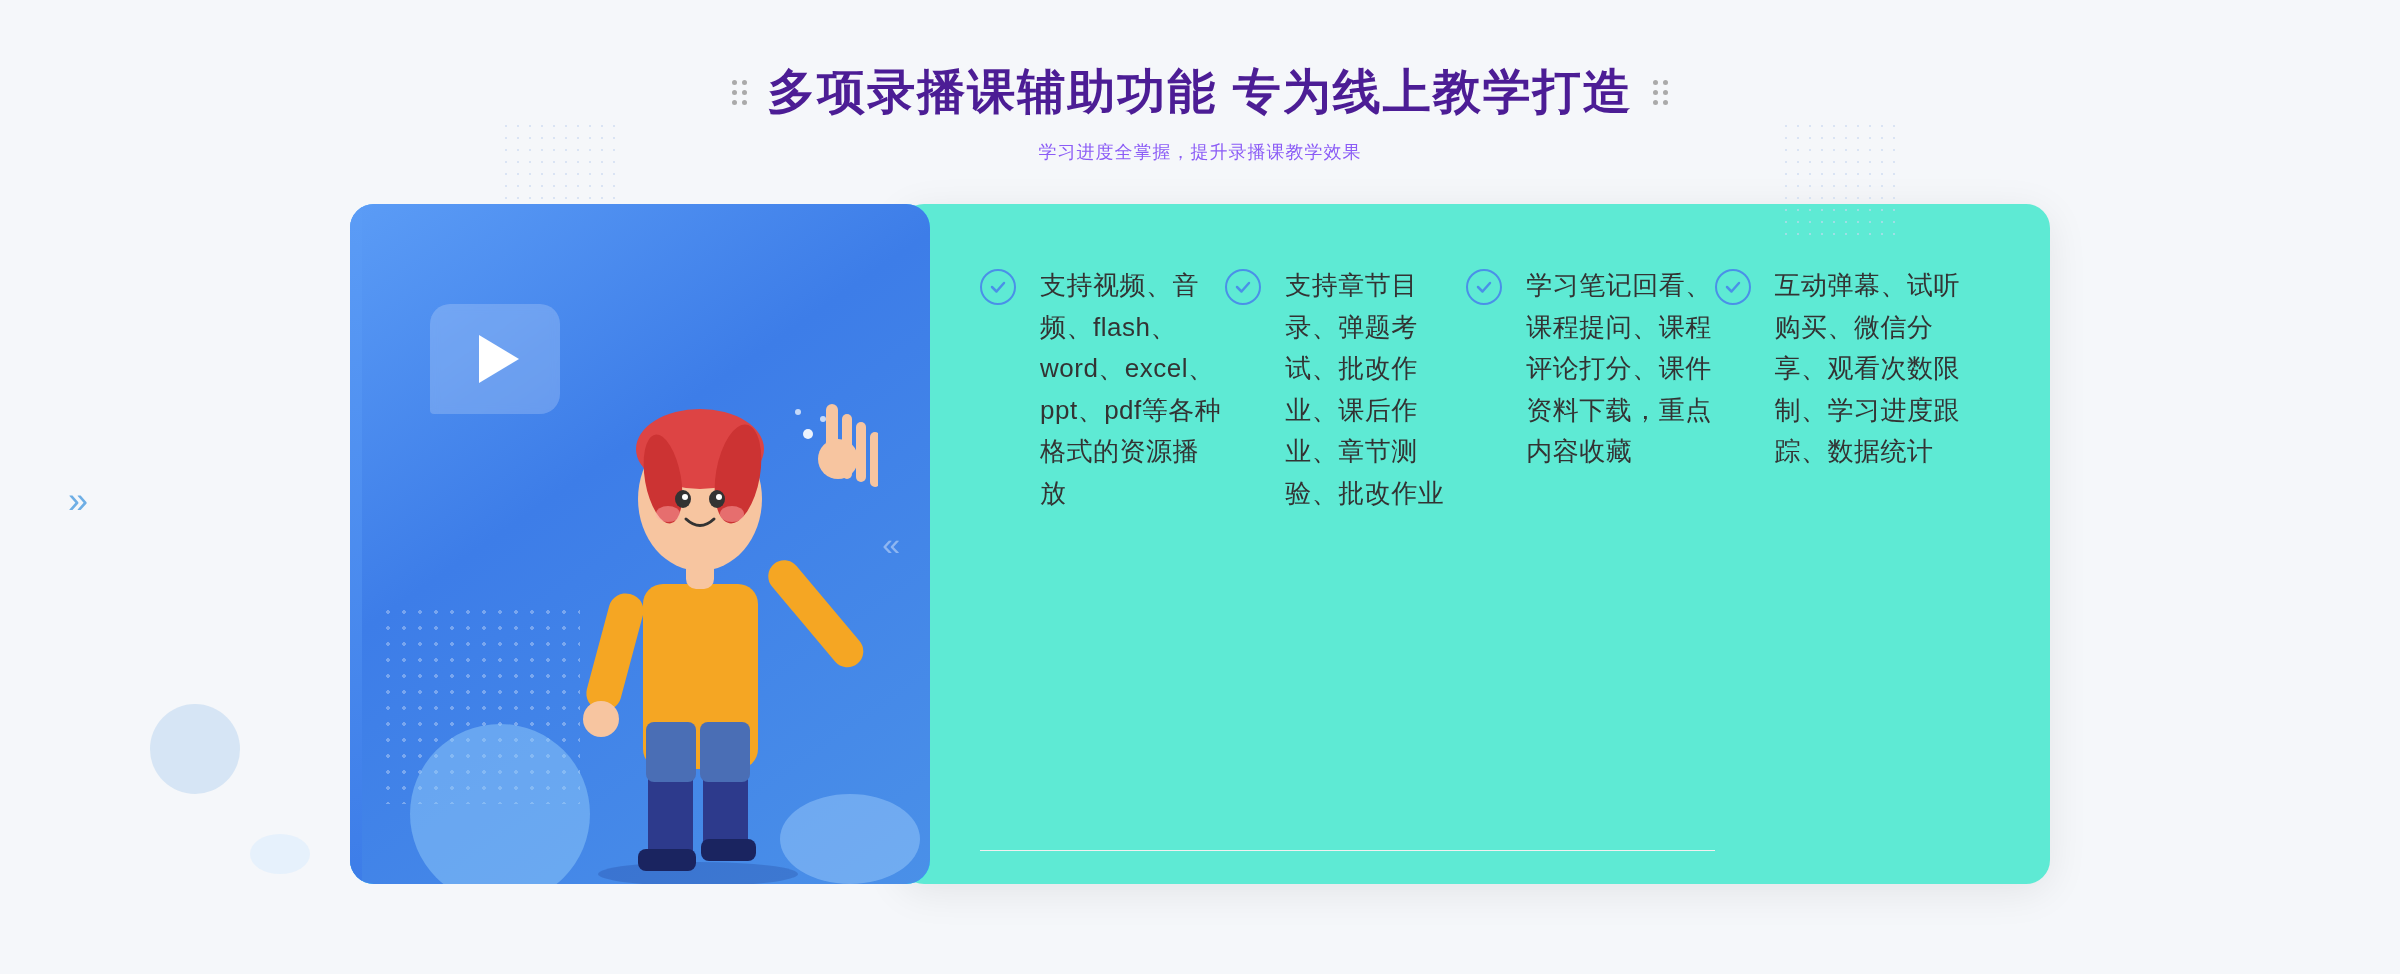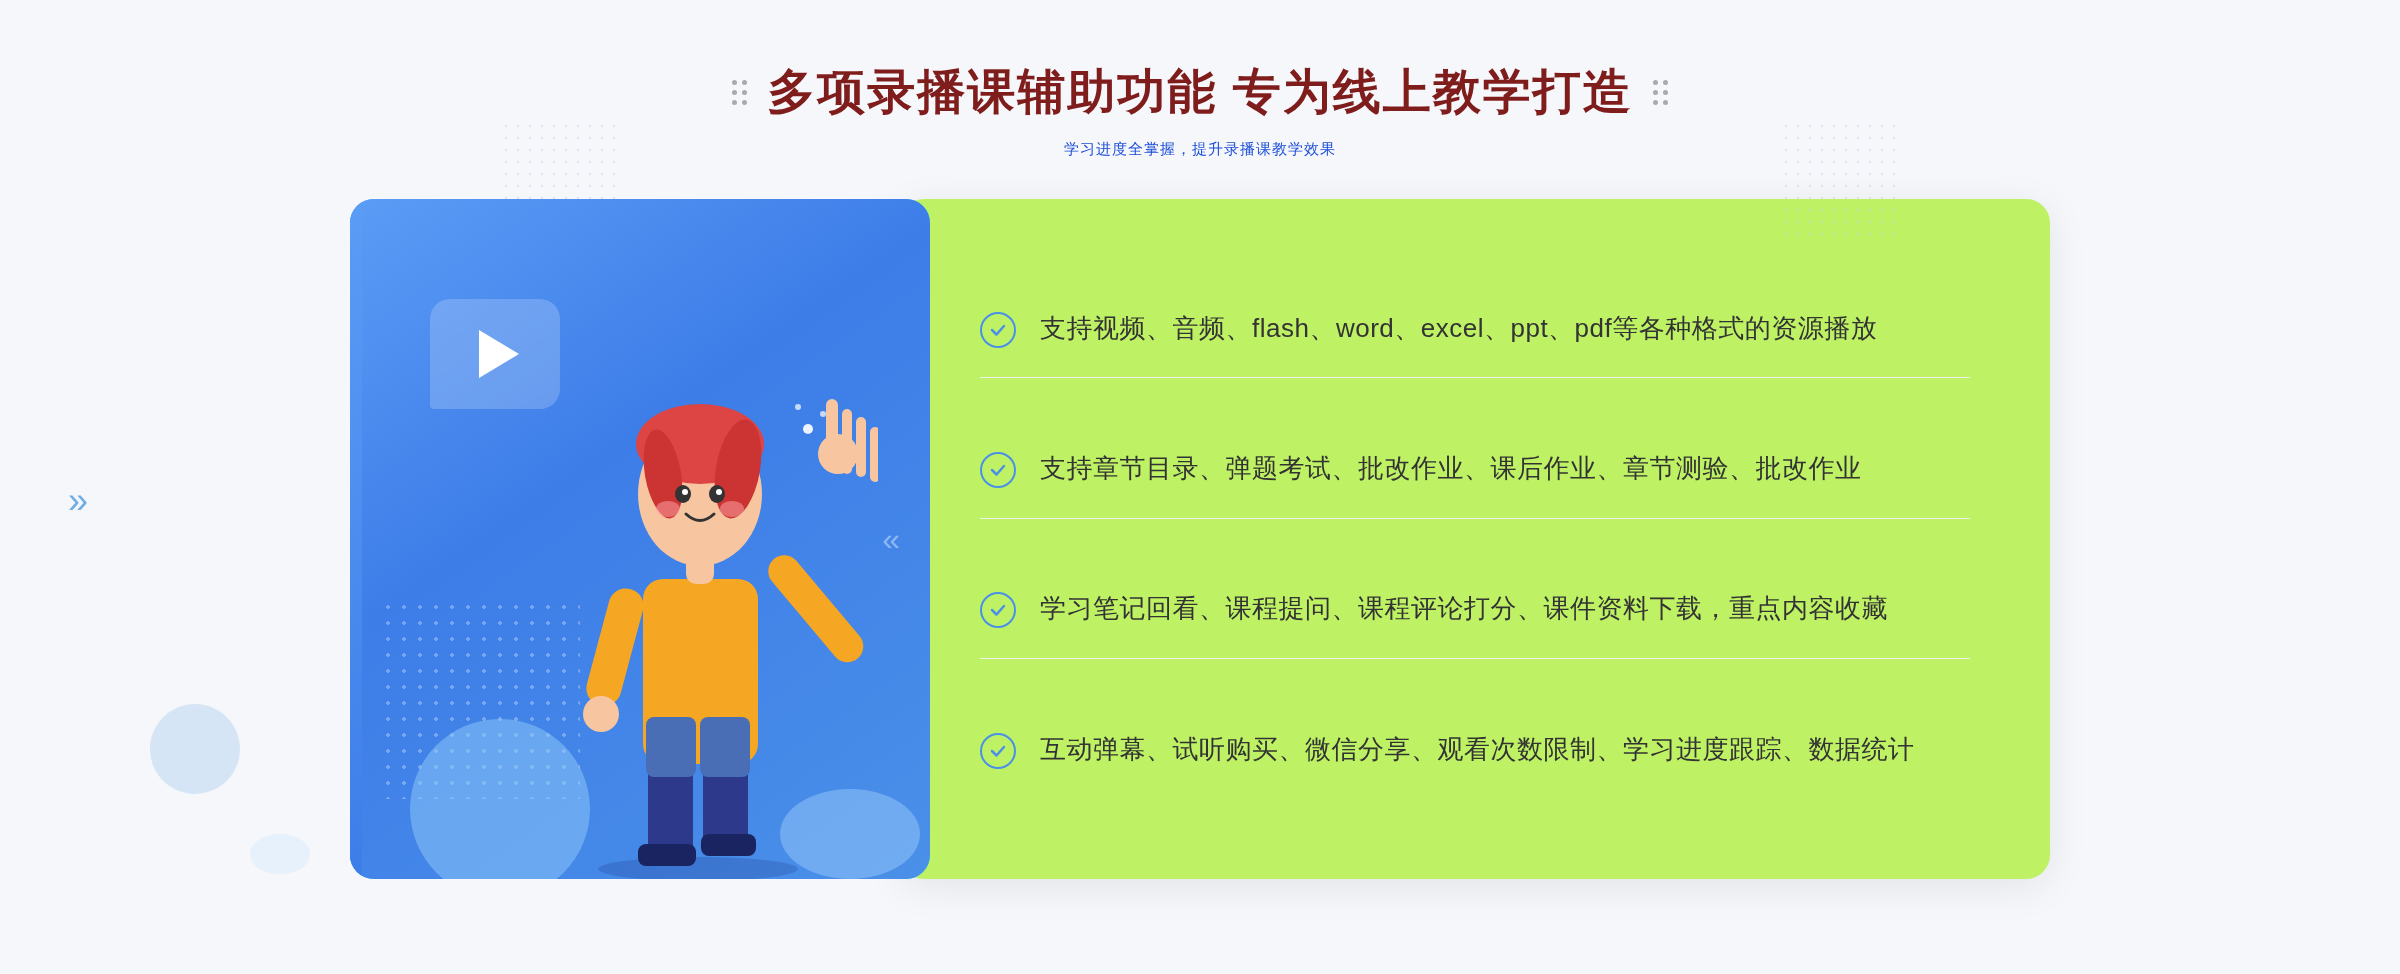--- a/index.html
+++ b/index.html
@@ -55,21 +55,21 @@
     .header-section {
       text-align: center;
       margin-top: 60px;
       margin-bottom: 40px;
       position: relative;
     }
 
     .main-title {
       font-size: 48px;
       font-weight: 700;
-      color: #7f1d1d;
+      color: #4c1d95;
       letter-spacing: 2px;
       display: flex;
       align-items: center;
       justify-content: center;
       gap: 20px;
     }
 
     .title-decorator-group {
       display: grid;
       grid-template-columns: 1fr 1fr;
@@ -78,22 +78,22 @@
 
     .title-decorator-group span {
       display: block;
       width: 5px;
       height: 5px;
       background: #aaa;
       border-radius: 50%;
     }
 
     .subtitle {
-      font-size: 15px;
-      color: #1d4ed8;
+      font-size: 18px;
+      color: #8b5cf6;
       margin-top: 16px;
       letter-spacing: 1px;
       font-weight: 400;
     }
 
     
     .main-content {
       display: flex;
       align-items: stretch;
       width: 1700px;
@@ -192,27 +192,27 @@
       bottom: 0;
       left: 50%;
       transform: translateX(-30%);
       width: 340px;
       height: 580px;
     }
 
     
     .content-panel {
       flex: 1;
-      background: #bef264;
+      background: #5eead4;
       border-radius: 24px;
       margin-left: -30px;
-      padding: 60px 80px;
+      padding: 33px 80px;
       box-shadow: 0 8px 40px rgba(0,0,0,0.08);
       display: flex;
-      flex-direction: column;
+      flex-direction: row;
       justify-content: space-around;
       min-height: 680px;
     }
 
     
     .feature-item {
       display: flex;
       align-items: flex-start;
       gap: 24px;
       padding: 28px 0;

